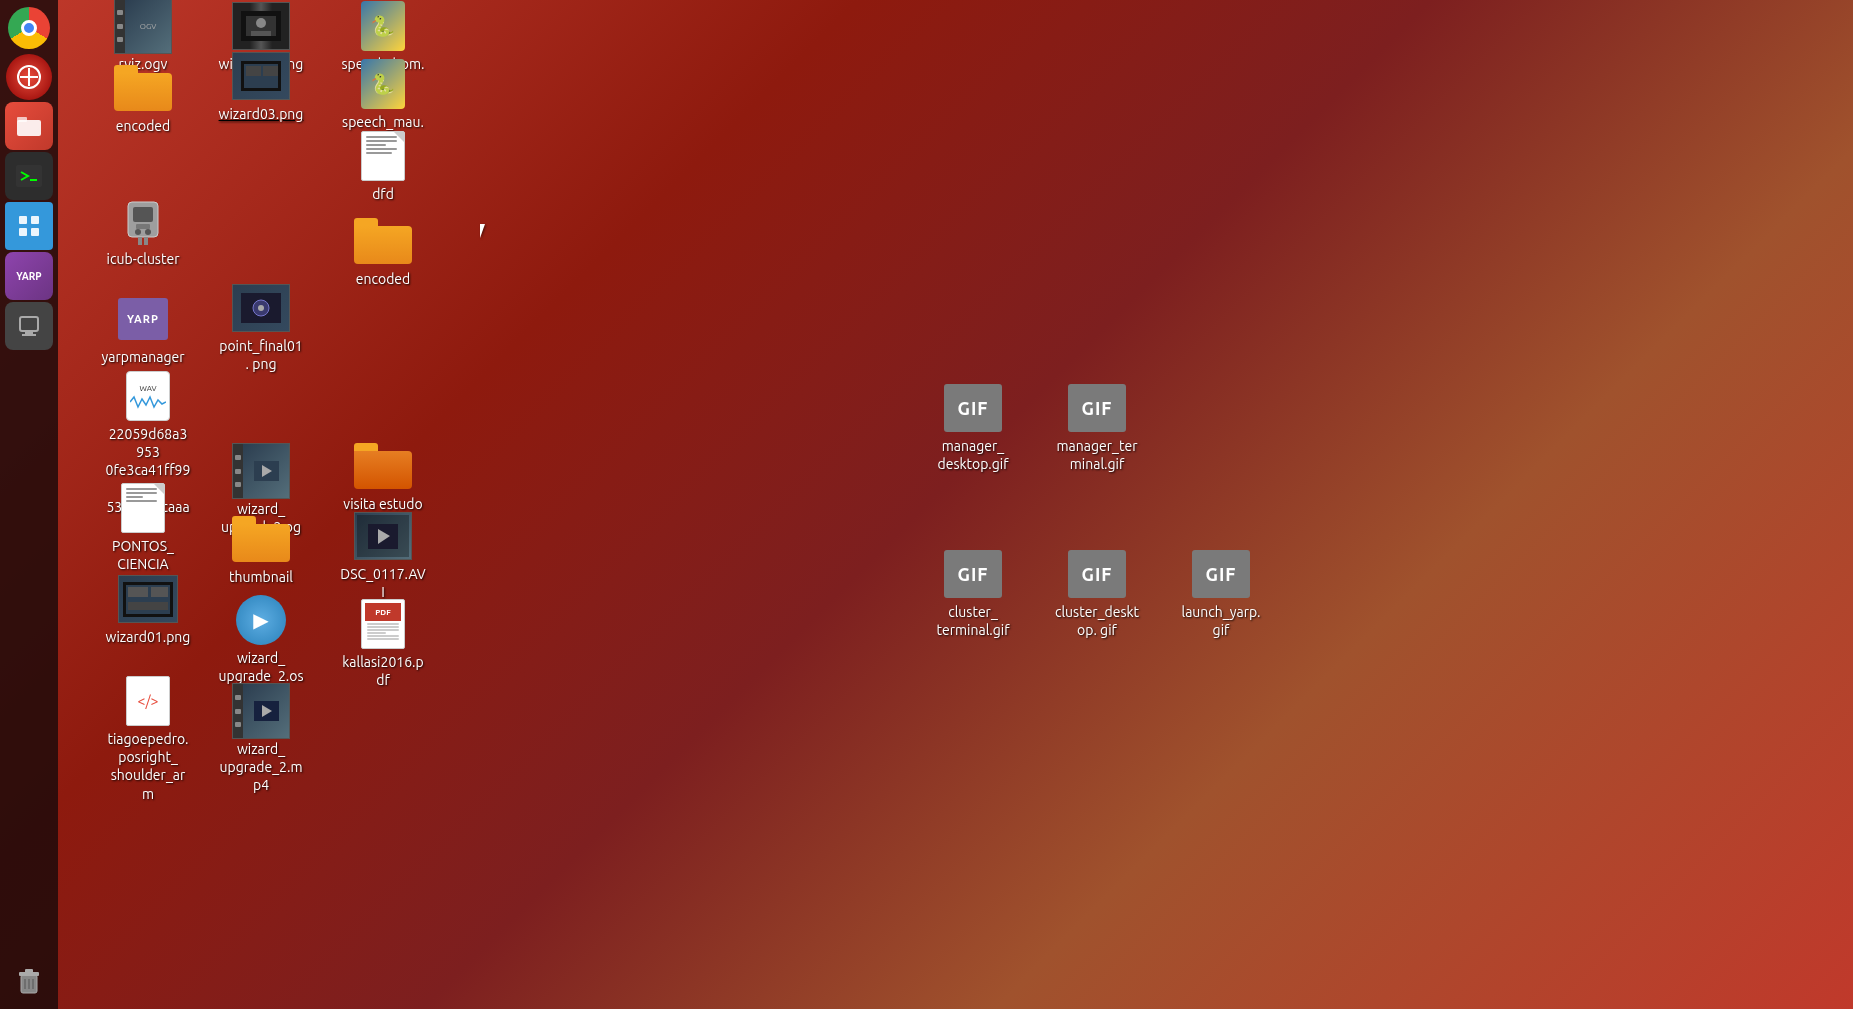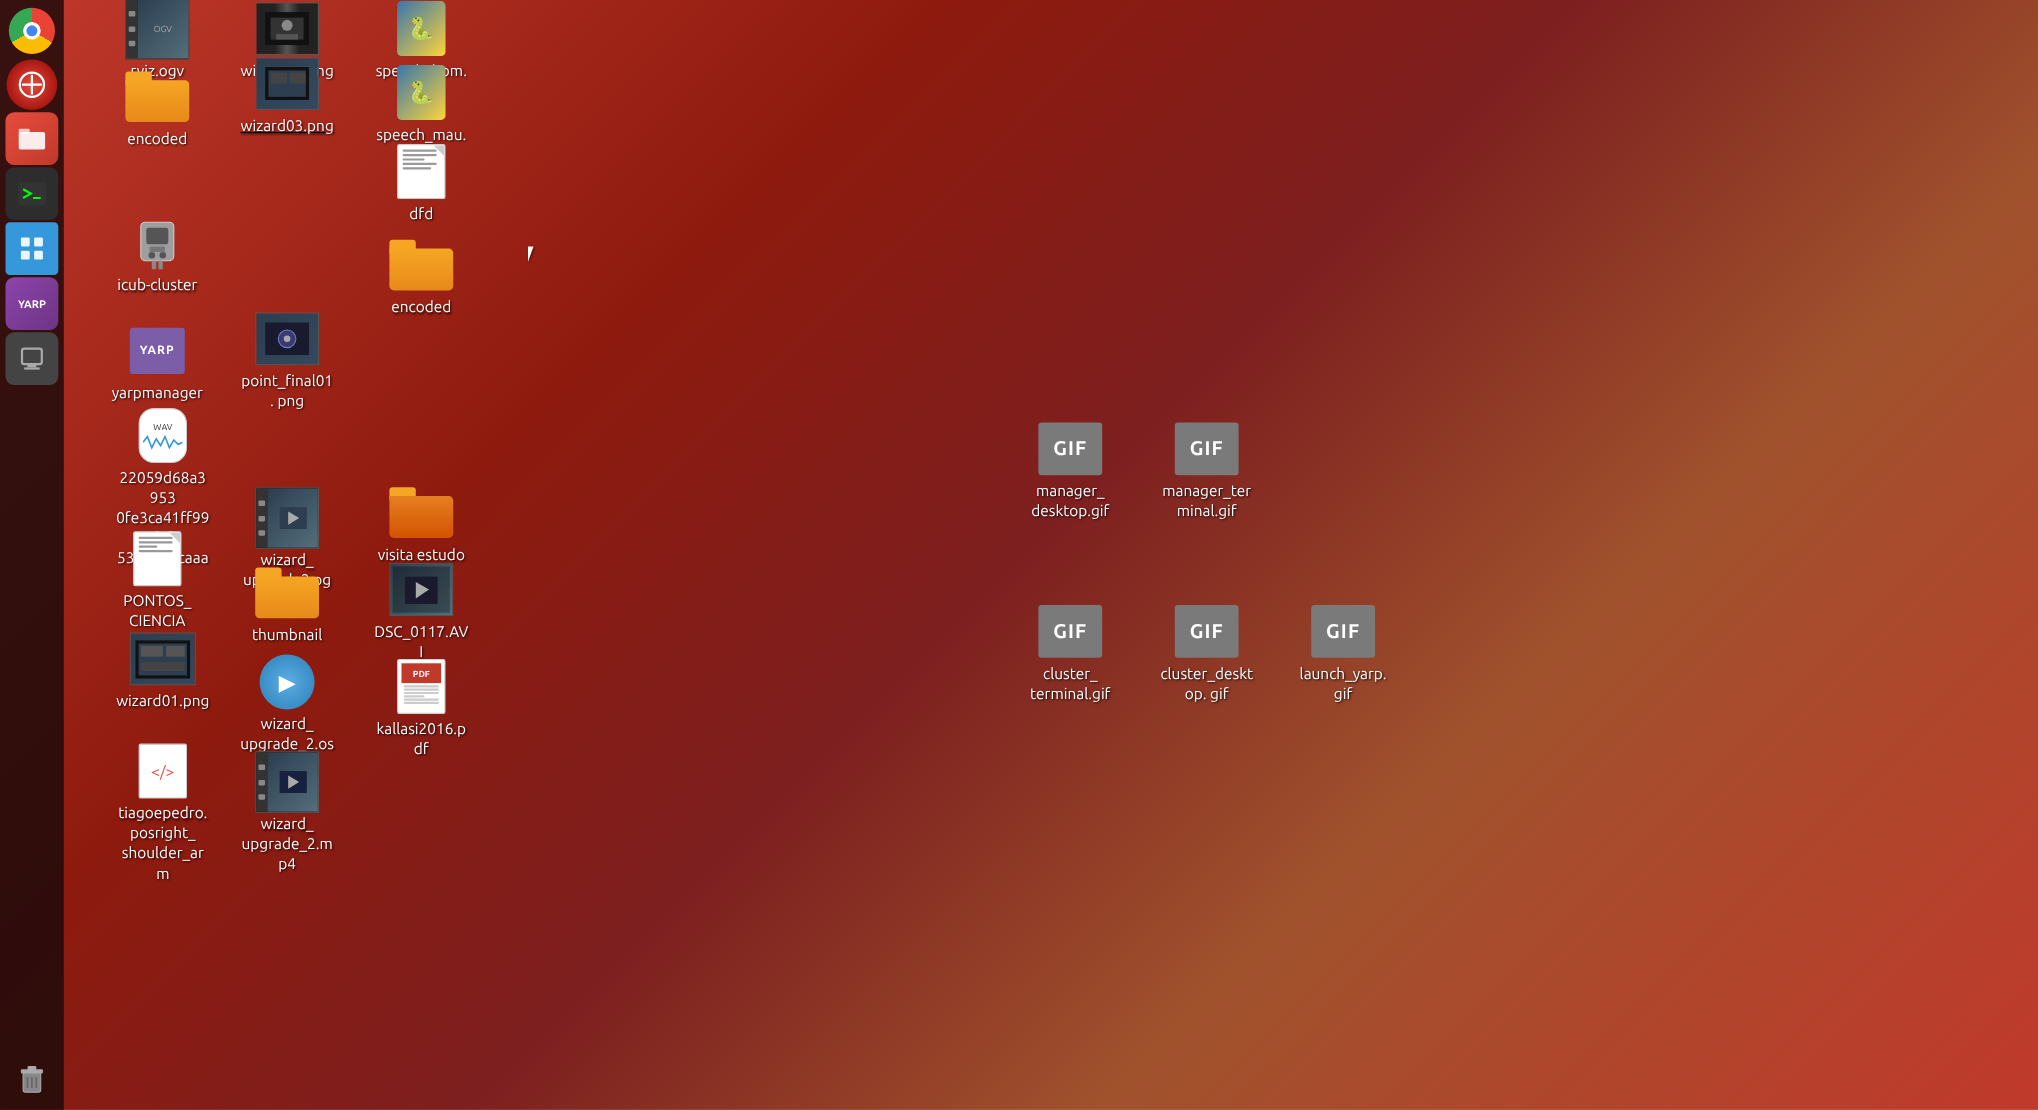--- a/index.html
+++ b/index.html
@@ -227,21 +227,21 @@
       align-items: center;
       justify-content: center;
       font-size: 16px;
     }
 
     
     .wav-icon {
       width: 44px;
       height: 50px;
       background: white;
-      border-radius: 14px;
+      border-radius: 4px;
       border: 1px solid #ccc;
       display: flex;
       flex-direction: column;
       align-items: center;
       justify-content: center;
       gap: 2px;
     }
     .wav-label-top {
       font-size: 8px;
       color: #333;

